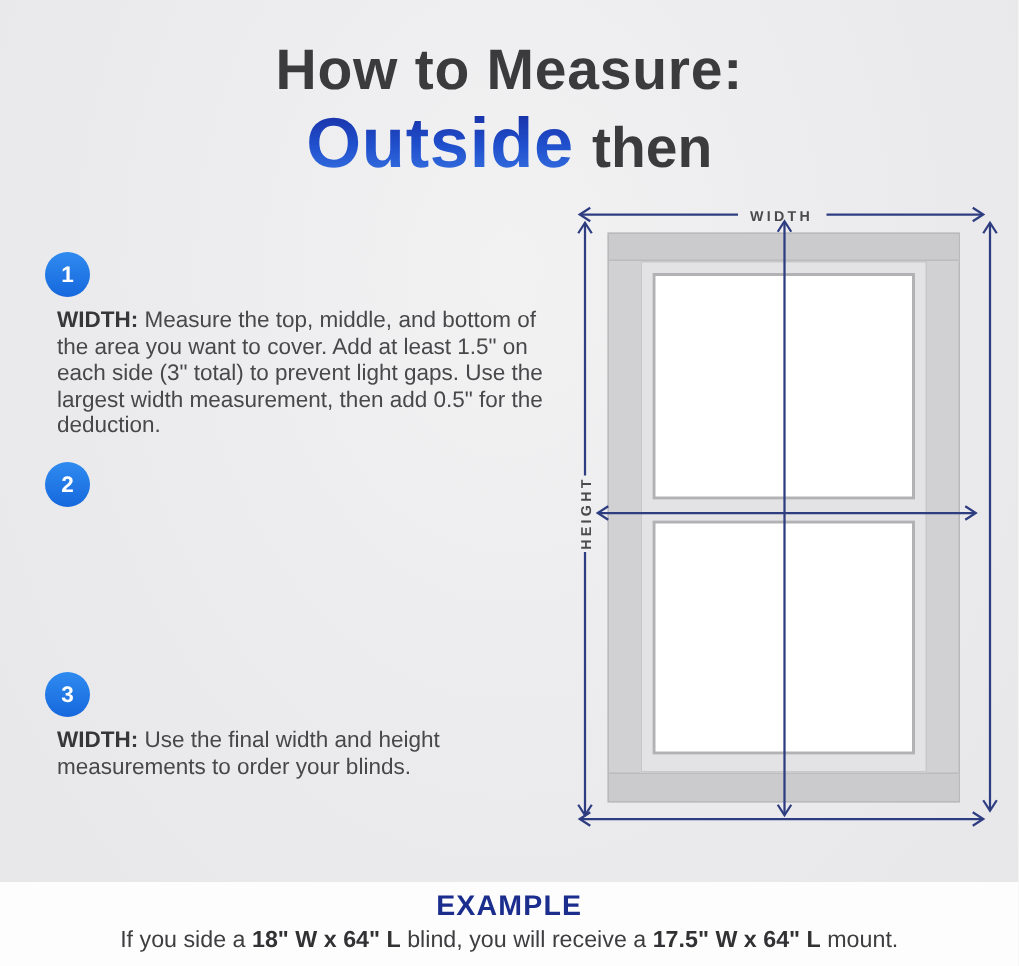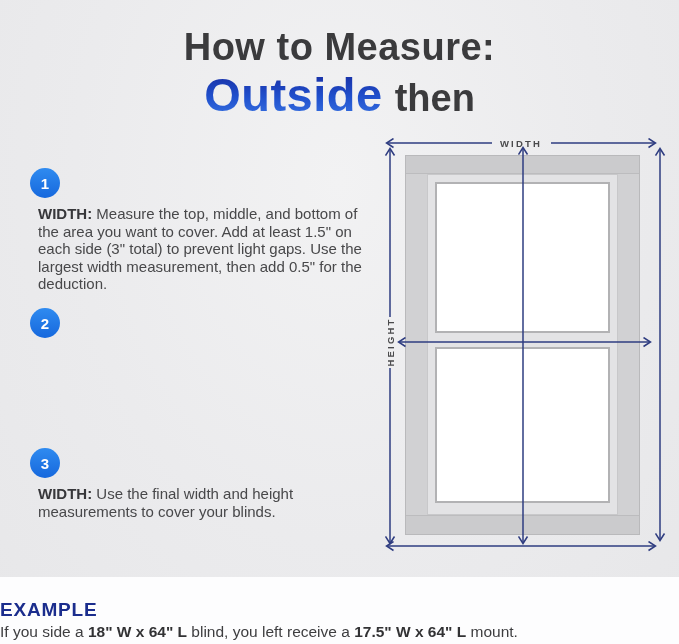--- a/index.html
+++ b/index.html
@@ -43,22 +43,22 @@
     background:#e3e3e5; border:1px solid #c8c8ca;
   }
   .pane { position:absolute; left:7px; right:7px; background:#ffffff; border:2px solid #b2b2b4; }
   .pane-up { top:7px; height:151px; }
   .pane-low { top:172px; bottom:11px; }
   
   .arrows { position:absolute; top:0; left:0; pointer-events:none; }
   .dim-label { font-family:"Liberation Sans", sans-serif; font-size:9.5px; font-weight:700; fill:#4a4a4c; letter-spacing:2.2px; }
   
   .example {
-    position:absolute; left:0; bottom:0; width:679px; height:67px;
-    background:#fdfdfe; text-align:left; padding-top:21px;
+    position:absolute; left:0; bottom:0; width:679px; height:56px;
+    background:#fdfdfe; text-align:center; padding-top:5px;
   }
   .ex-head { font-size:19px; font-weight:700; color:#1b2d8d; letter-spacing:0.8px; line-height:23px; }
   .ex-text { font-size:15.5px; color:#3e3e40; margin-top:2px; }
   .ex-text b { font-weight:700; color:#323234; }
 </style>
 </head>
 <body>
 
 <div class="page">
 
@@ -73,21 +73,21 @@
     <div class="badge">1</div>
     <p class="body"><b>WIDTH:</b> <span>Measure the top, middle, and bottom of the area you want to cover. Add at least 1.5" on each side (3" total) to prevent light gaps. Use the largest width measurement, then add 0.5" for the deduction.</span></p>
   </div>
 
   <div class="step s2">
     <div class="badge">2</div>
   </div>
 
   <div class="step s3">
     <div class="badge">3</div>
-    <p class="body"><b>WIDTH:</b> <span>Use the final width and height measurements to cover your blinds.</span></p>
+    <p class="body"><b>WIDTH:</b> <span>Use the final width and height measurements to order your blinds.</span></p>
   </div>
 
   <div class="window">
     <div class="band-top"></div>
     <div class="band-bottom"></div>
     <div class="sash">
       <div class="pane pane-up"></div>
       <div class="pane pane-low"></div>
     </div>
   </div>
@@ -112,16 +112,16 @@
 
       <line x1="523" y1="148" x2="523" y2="543" marker-start="url(#arw)" marker-end="url(#arw)"></line>
       <line x1="399" y1="342" x2="650" y2="342" marker-start="url(#arw)" marker-end="url(#arw)"></line>
     </g>
     <text class="dim-label" x="521" y="147" text-anchor="middle">WIDTH</text>
     <text class="dim-label" transform="translate(394,342) rotate(-90)" text-anchor="middle">HEIGHT</text>
   </svg>
 
   <div class="example">
     <div class="ex-head">EXAMPLE</div>
-    <p class="ex-text"><span>If you side a </span><b>18" W x 64" L</b><span> blind, you left receive a </span><b>17.5" W x 64" L</b><span> mount.</span></p>
+    <p class="ex-text"><span>If you side a </span><b>18" W x 64" L</b><span> blind, you will receive a </span><b>17.5" W x 64" L</b><span> mount.</span></p>
   </div>
 
 </div>
 
 </body></html>

